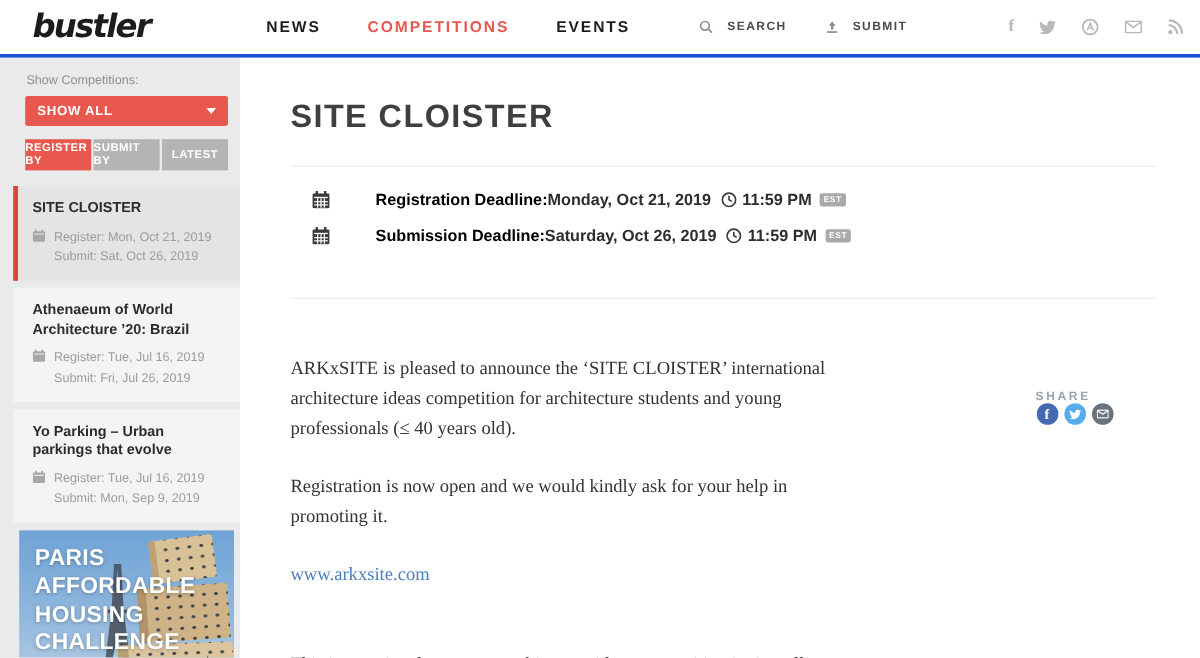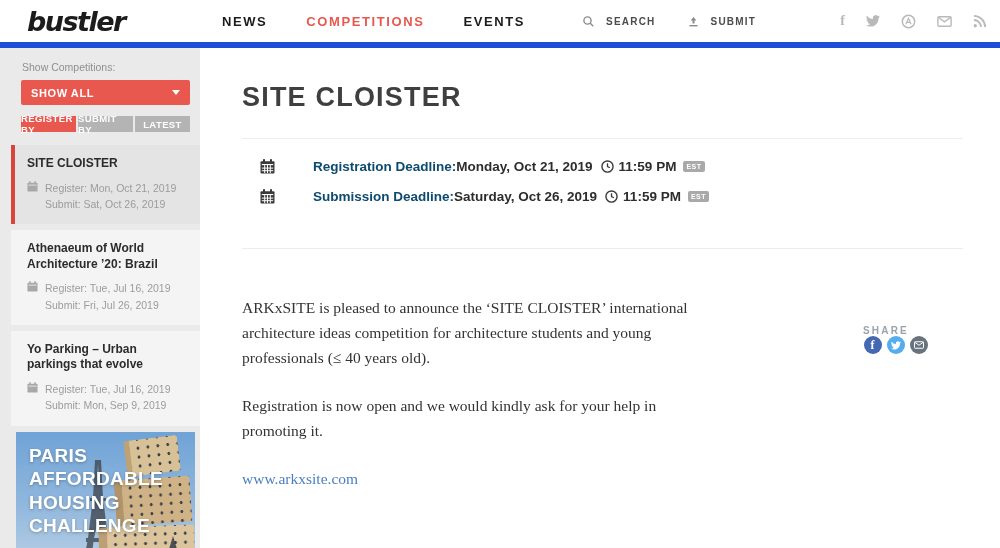--- a/index.html
+++ b/index.html
@@ -1,21 +1,21 @@
 <!DOCTYPE html>
 <html><head>
 <meta charset="utf-8">
 <style>
   * { margin:0; padding:0; box-sizing:border-box; }
   html,body { width:1000px; height:548px; overflow:hidden; background:#fff;
     font-family:"Liberation Sans", sans-serif; }
 
   
   .header { position:absolute; top:0; left:0; width:1000px; height:48px;
-    background:#fff; border-bottom:6px solid #1d4ed8; display:flex; align-items:center; z-index:5; }
+    background:#fff; border-bottom:3px solid #1d4ed8; display:flex; align-items:center; z-index:5; }
   .logo { margin-left:27px; font-family:"DejaVu Sans", sans-serif; font-weight:800;
     font-style:italic; font-size:27px; letter-spacing:-1.5px; color:#1c1c1c; text-decoration:none; }
   .nav { display:flex; margin-left:85px; gap:27px; }
   .nav a { font-size:13px; font-weight:bold; letter-spacing:1.6px; color:#1c1c1c;
     text-decoration:none;padding-left:12px; }
   .nav a.active { color:#e8584f; }
   .utils { display:flex; margin-left:58px; gap:32px; align-items:center; }
   .util-btn { display:flex; align-items:center; gap:12px; font-size:10px; font-weight:bold;
     letter-spacing:1.2px; color:#4c4c4c; cursor:pointer; }
   .util-btn svg { display:block; }
@@ -28,21 +28,21 @@
     background:#eaeaea; overflow:hidden;padding-left:11px; }
   .sb-head { padding:10px 10px 0 10px; }
   .filter-label { font-size:10.5px; color:#8f8f8f; margin:3px 0 7px 1px; }
   .dropdown { height:25px; background:#e8584f; border-radius:2px; color:#fff;
     display:flex; align-items:center; padding:0 10px; font-size:11px; font-weight:bold;
     letter-spacing:.6px; cursor:pointer; position:relative; }
   .dropdown .caret { position:absolute; right:10px; top:10px; width:0; height:0;
     border-left:4px solid transparent; border-right:4px solid transparent;
     border-top:5px solid #fff; }
   .tabs { display:flex; gap:2px; margin-top:11px; }
-  .tab { flex:1; height:16px; background:#b4b4b4; color:#fff; font-size:9.5px;
+  .tab { flex:1; height:26px; background:#b4b4b4; color:#fff; font-size:9.5px;
     font-weight:bold; letter-spacing:.4px; display:flex; align-items:center;
     justify-content:center; cursor:pointer; }
   .tab.active { background:#e8584f; }
 
   .comp-list { margin-top:13px; }
   .comp-item { background:#f4f4f4; border-left:4px solid transparent;
     padding:11px 10px 12px 12px; margin-bottom:6px; cursor:pointer; }
   .comp-item.active { background:#e4e4e4; border-left-color:#d8453d; }
   .comp-title { font-size:12px; font-weight:bold; color:#2c2c2c; line-height:1.3;
     margin-bottom:8px; }
@@ -72,21 +72,21 @@
     text-shadow:0 1px 3px rgba(0,0,0,.28); }
 
   
   .main { position:absolute; left:242px; top:48px; width:721px; }
   .page-title { margin-top:34px; font-size:27px; font-weight:bold; letter-spacing:1.2px;
     color:#3f3f3f; }
   .rule { border:none; border-top:1px solid #ededed; margin-top:25px; }
   .deadlines { padding:20px 0 4px 0; }
   .dl-row { display:flex; align-items:center; margin-bottom:15px; }
   .dl-row .cal { flex:none; margin-left:18px; }
-  .dl-label { margin-left:38px; font-size:13.5px; font-weight:bold; color:#0c4a6e; }
+  .dl-label { margin-left:38px; font-size:13.5px; font-weight:bold; color:#000000; }
   .dl-date { margin-left:0; font-size:13.5px; font-weight:bold; color:#2d2d2d; }
   .dl-row .clk { margin-left:8px; flex:none; }
   .dl-time { margin-left:5px; font-size:13.5px; font-weight:bold; color:#2d2d2d; }
   .tz-badge { margin-left:7px; background:#a9a9a9; color:#fff; font-size:7px;
     font-weight:bold; letter-spacing:.5px; padding:2px 3px; border-radius:2px; }
 
   .body-copy { width:467px; font-family:"Liberation Serif", serif; color:#333; }
   .body-copy p { font-size:15.5px; line-height:1.6; }
   .p1 { margin-top:47px; }
   .p2 { margin-top:24px; }

